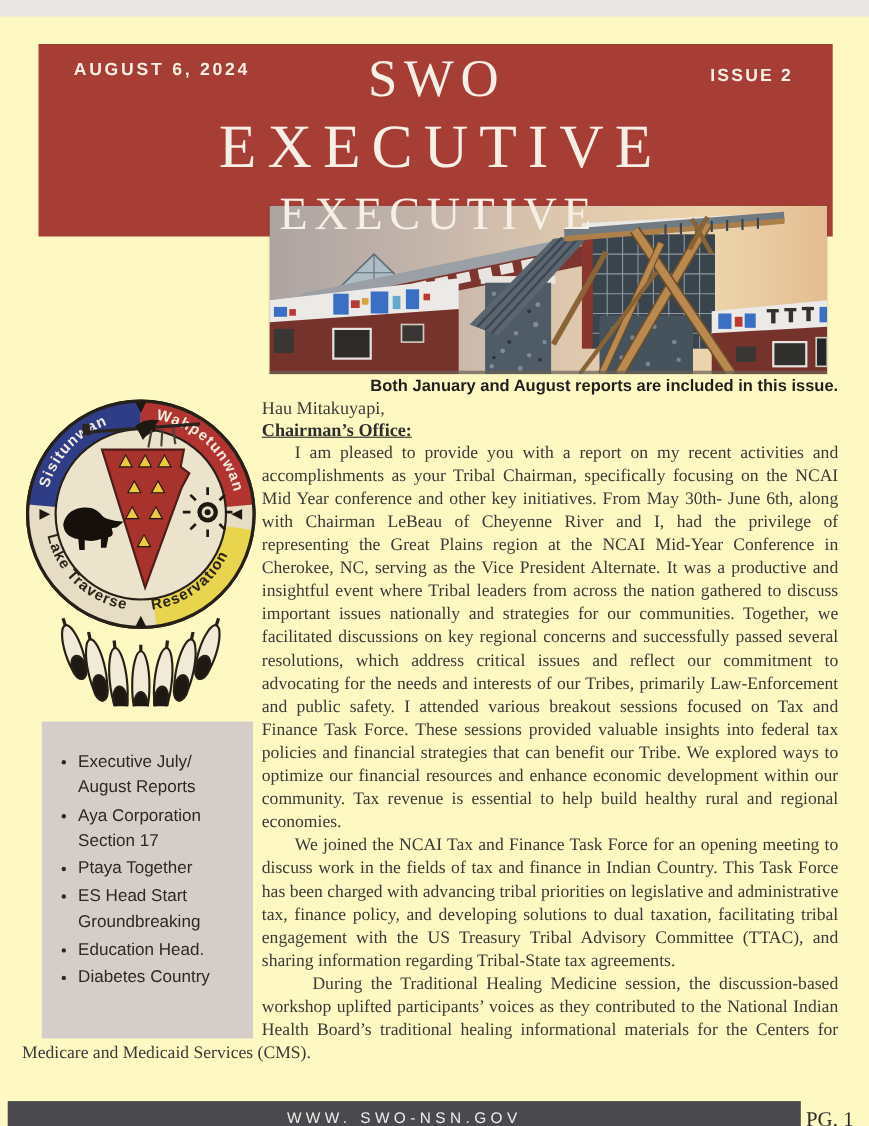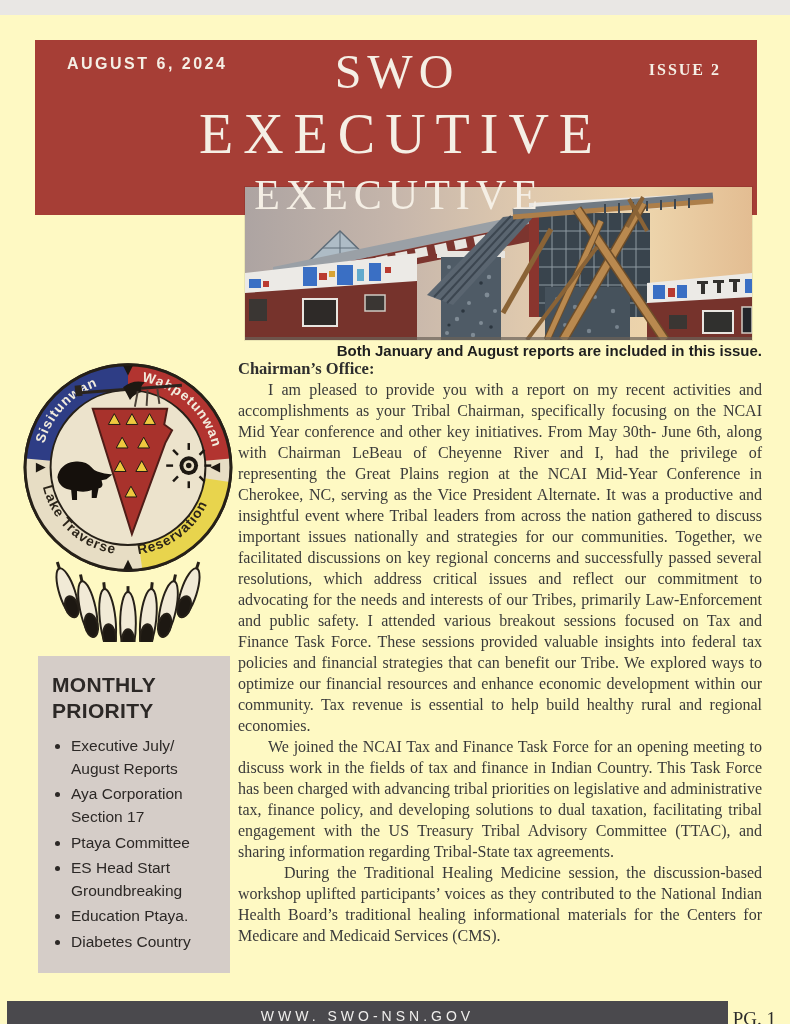--- a/index.html
+++ b/index.html
@@ -21,21 +21,21 @@
     position:relative;margin:25px 33px 0 35px;height:175px;
     background:var(--accent-red,#a63e36);
   }
   .mast-date{
     position:absolute;left:32px;top:15px;
     font-family:"Liberation Sans",sans-serif;font-size:16px;font-weight:600;
     letter-spacing:2.5px;color:var(--masthead-text,#f5efe5);
   }
   .mast-issue{
     position:absolute;right:36px;top:21px;
-    font-family:Liberation Serif, serif;font-size:16px;font-weight:600;
+    font-family:Liberation Sans, sans-serif;font-size:16px;font-weight:600;
     letter-spacing:2px;color:var(--masthead-text,#f5efe5);
   }
   .title-block{
     position:absolute;left:0;right:0;top:8px;text-align:center;z-index:3;
     color:var(--masthead-text,#f5efe5);line-height:1;
   }
   .title-1{font-size:48px;letter-spacing:6px;padding-left:2px;}
   .title-2{font-size:56px;letter-spacing:10px;padding-left:10px;margin-top:10px;text-align:center;}
   .title-3{font-size:42px;letter-spacing:6px;padding-left:6px;margin-top:12px;}
   
@@ -54,21 +54,21 @@
     font-family:"Liberation Sans",sans-serif;color:#2c2826;
   }
   .priority-title{font-size:21px;font-weight:bold;line-height:1.25;letter-spacing:.3px;}
   .priority-list{margin:9px 0 0 0;padding-left:19px;list-style:disc;}
   .priority-list li{font-size:15.5px;line-height:1.5;margin-bottom:2px;}
   .caption{
     margin-top:127px;text-align:right;
     font-family:"Liberation Sans",sans-serif;font-size:15px;font-weight:600;color:#1f1f1f;
   }
   .salutation{font-size:16.5px;line-height:20px;margin-top:2px;}
-  .office-heading{font-size:16.5px;line-height:20px;font-weight:bold;color:#2e2e2e;}
+  .office-heading{font-size:16.5px;line-height:20px;font-weight:bold;color:#2e2e2e;text-decoration:underline;}
   .para{font-size:16px;line-height:21px;text-align:justify;text-indent:30px;}
   .para.p3{text-indent:46px;}
   
   .footer-bar{
     position:absolute;left:7px;top:986px;width:721px;height:44px;
     background:var(--footer-bar,#4a494d);text-align:center;line-height:30px;
   }
   .footer-bar span{
     font-family:"Liberation Sans",sans-serif;font-size:14px;letter-spacing:4px;color:#efeeec;
   }
@@ -379,34 +379,34 @@
             <line x1="183" y1="109" x2="188" y2="104"></line>
               <line x1="161" y1="131" x2="156" y2="136"></line>
           </g>
           <circle cx="172" cy="120" r="9.5" fill="#1d1812"></circle>
           <circle cx="172" cy="120" r="5.5" fill="#e7ddc4"></circle>
           <circle cx="172" cy="120" r="2.8" fill="#1d1812"></circle>
         </g>
       </svg>
 
       <section class="priority-box">
-        <h2 class="priority-title">MONTHLY PRIORITY</h2>
         <ul class="priority-list">
             <li>Executive July/ August Reports</li>
             <li>Aya Corporation Section 17</li>
-            <li>Ptaya Committee</li>
+            <li>Ptaya Together</li>
             <li>ES Head Start Groundbreaking</li>
-            <li>Education Ptaya.</li>
+            <li>Education Head.</li>
             <li>Diabetes Country</li>
           </ul>
       </section>
     </aside>
 
     <div class="caption">Both January and August reports are included in this issue.</div>
 
+    <p class="salutation">Hau Mitakuyapi,</p>
     <p class="office-heading">Chairman’s Office:</p>
     <p class="para p1">I am pleased to provide you with a report on my recent activities and accomplishments as your Tribal Chairman, specifically focusing on the NCAI Mid Year conference and other key initiatives. From May 30th- June 6th, along with Chairman LeBeau of Cheyenne River and I, had the privilege of representing the Great Plains region at the NCAI Mid-Year Conference in Cherokee, NC, serving as the Vice President Alternate. It was a productive and insightful event where Tribal leaders from across the nation gathered to discuss important issues nationally and strategies for our communities. Together, we facilitated discussions on key regional concerns and successfully passed several resolutions, which address critical issues and reflect our commitment to advocating for the needs and interests of our Tribes, primarily Law-Enforcement and public safety. I attended various breakout sessions focused on Tax and Finance Task Force. These sessions provided valuable insights into federal tax policies and financial strategies that can benefit our Tribe. We explored ways to optimize our financial resources and enhance economic development within our community. Tax revenue is essential to help build healthy rural and regional economies.</p>
     <p class="para p2">We joined the NCAI Tax and Finance Task Force for an opening meeting to discuss work in the fields of tax and finance in Indian Country. This Task Force has been charged with advancing tribal priorities on legislative and administrative tax, finance policy, and developing solutions to dual taxation, facilitating tribal engagement with the US Treasury Tribal Advisory Committee (TTAC), and sharing information regarding Tribal-State tax agreements.</p>
     <p class="para p3">During the Traditional Healing Medicine session, the discussion-based workshop uplifted participants’ voices as they contributed to the National Indian Health Board’s traditional healing informational materials for the Centers for Medicare and Medicaid Services (CMS).</p>
   </main>
 
   <div class="footer-bar">
     <span>WWW. SWO-NSN.GOV</span>
   </div>
   <div class="page-num">PG. 1</div>

